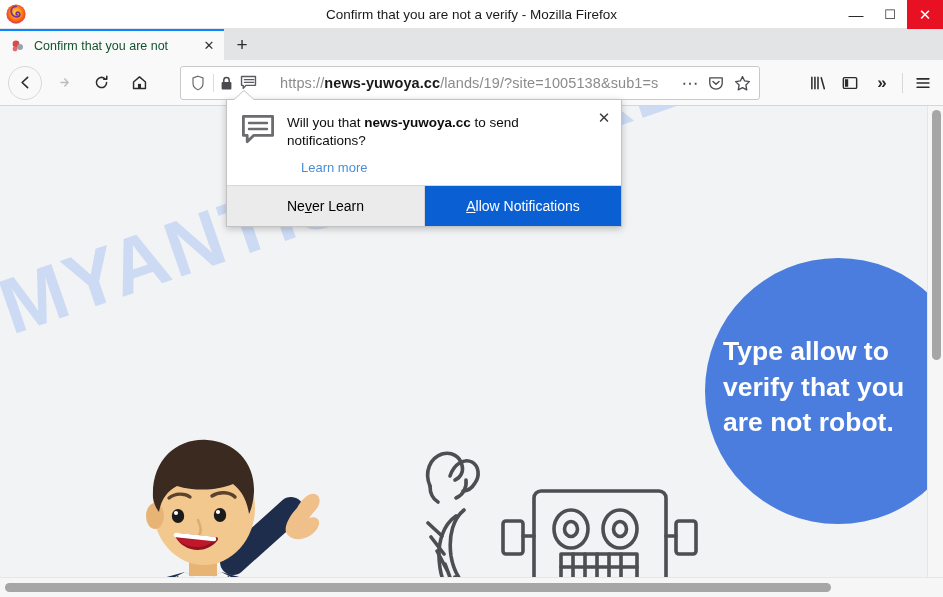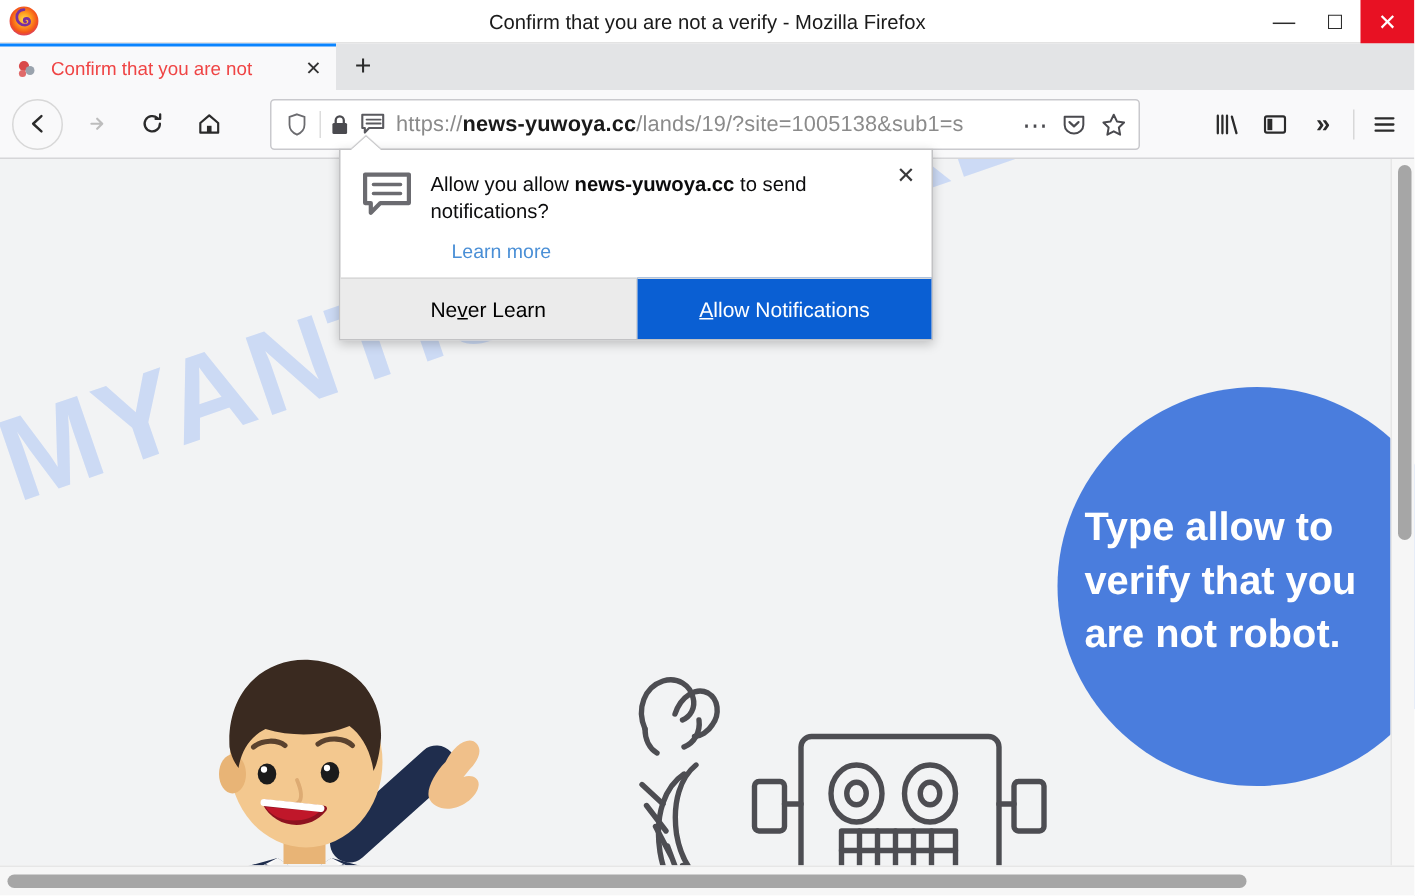--- a/index.html
+++ b/index.html
@@ -36,21 +36,21 @@
     position: absolute; left: 0; top: 29px; width: 943px; height: 31px;
     background: #e3e4e6;
   }
   .tab {
     position: absolute; left: 0; top: 0; width: 224px; height: 31px;
     background: #f9f9fa; border-top: 2px solid #0a84ff;
     display: flex; align-items: center; padding: 0 6px 0 10px;
   }
   .tab-favicon { width: 16px; height: 16px; flex: 0 0 16px; position: relative; }
   .tab-label {
-    flex: 1; margin-left: 8px; font-size: 12.5px; color: #ef4444; white-space: nowrap;
+    flex: 1; margin-left: 8px; font-size: 12.5px; color: #14532d; white-space: nowrap;
     overflow: hidden;
     -webkit-mask-image: linear-gradient(to right, #000 82%, rgba(0,0,0,0.12) 100%);
     mask-image: linear-gradient(to right, #000 82%, rgba(0,0,0,0.12) 100%);
   }
   .tab-close { flex: 0 0 18px; text-align: center; font-size: 13px; color: #333; cursor: pointer; }
   .newtab {
     position: absolute; left: 228px; top: 3px; width: 28px; height: 26px;
     display: flex; align-items: center; justify-content: center;
     font-size: 19px; color: #2b2b2b; font-weight: 300; cursor: pointer;
   }
@@ -73,21 +73,21 @@
     position: absolute; left: 180px; top: 66px; width: 580px; height: 34px;
     background: #fff; border: 1px solid #c9c9cd; border-radius: 3px;
     display: flex; align-items: center; padding: 0 4px;
   }
   .url-ident { width: 26px; display: flex; align-items: center; justify-content: center; color: #5a5a5a; }
   .url-sep { width: 1px; height: 18px; background: #dcdcdc; margin: 0 2px; }
   .url-lock { width: 20px; display: flex; align-items: center; justify-content: center; }
   .url-notif { width: 24px; display: flex; align-items: center; justify-content: center; cursor: pointer; }
   .url-text {
     flex: 1; font-size: 14.5px; color: #8b8b8b; white-space: nowrap; overflow: hidden;
-    margin-left: 4px; letter-spacing: 0.1px;
+    margin-left: 20px; letter-spacing: 0.1px;
     -webkit-mask-image: linear-gradient(to right, #000 95%, rgba(0,0,0,0) 100%);
     mask-image: linear-gradient(to right, #000 95%, rgba(0,0,0,0) 100%);
   }
   .url-text b { color: #1a1a1a; font-weight: 700; }
   .url-act { width: 26px; display: flex; align-items: center; justify-content: center; color: #4a4a4f; cursor: pointer; }
 
   .toolbar-right { position: absolute; right: 4px; top: 66px; height: 34px; display: flex; align-items: center; }
   .tbtn { width: 32px; height: 32px; display: flex; align-items: center; justify-content: center; color: #2b2b2b; cursor: pointer; }
   .tdiv { width: 1px; height: 20px; background: #d8d8d8; margin: 0 4px; }
 
@@ -425,21 +425,21 @@
   <div class="dh-arrow"></div>
   <div class="doorhanger">
     <div class="dh-body">
       <span class="dh-icon">
         <svg width="34" height="30" viewBox="0 0 34 30">
           <path d="M2.4 2.4h29.2v19H12.6l-6.4 6.4v-6.4H2.4z" fill="none" stroke="#6b6b70" stroke-width="2.8" stroke-linejoin="round"></path>
           <path d="M8 9h18M8 15h18" stroke="#6b6b70" stroke-width="2.4" stroke-linecap="round"></path>
         </svg>
       </span>
       <div class="dh-text">
-        <span>Allow you allow </span><b>news-yuwoya.cc</b><span> to send notifications?</span>
+        <span>Will you that </span><b>news-yuwoya.cc</b><span> to send notifications?</span>
       </div>
       <span class="dh-learn">Learn more</span>
       <span class="dh-close">✕</span>
     </div>
     <div class="dh-buttons">
       <div class="dh-btn secondary">
         <span>Ne</span>
           <span class="akey">v</span>
           <span>er Learn</span>
       </div>

